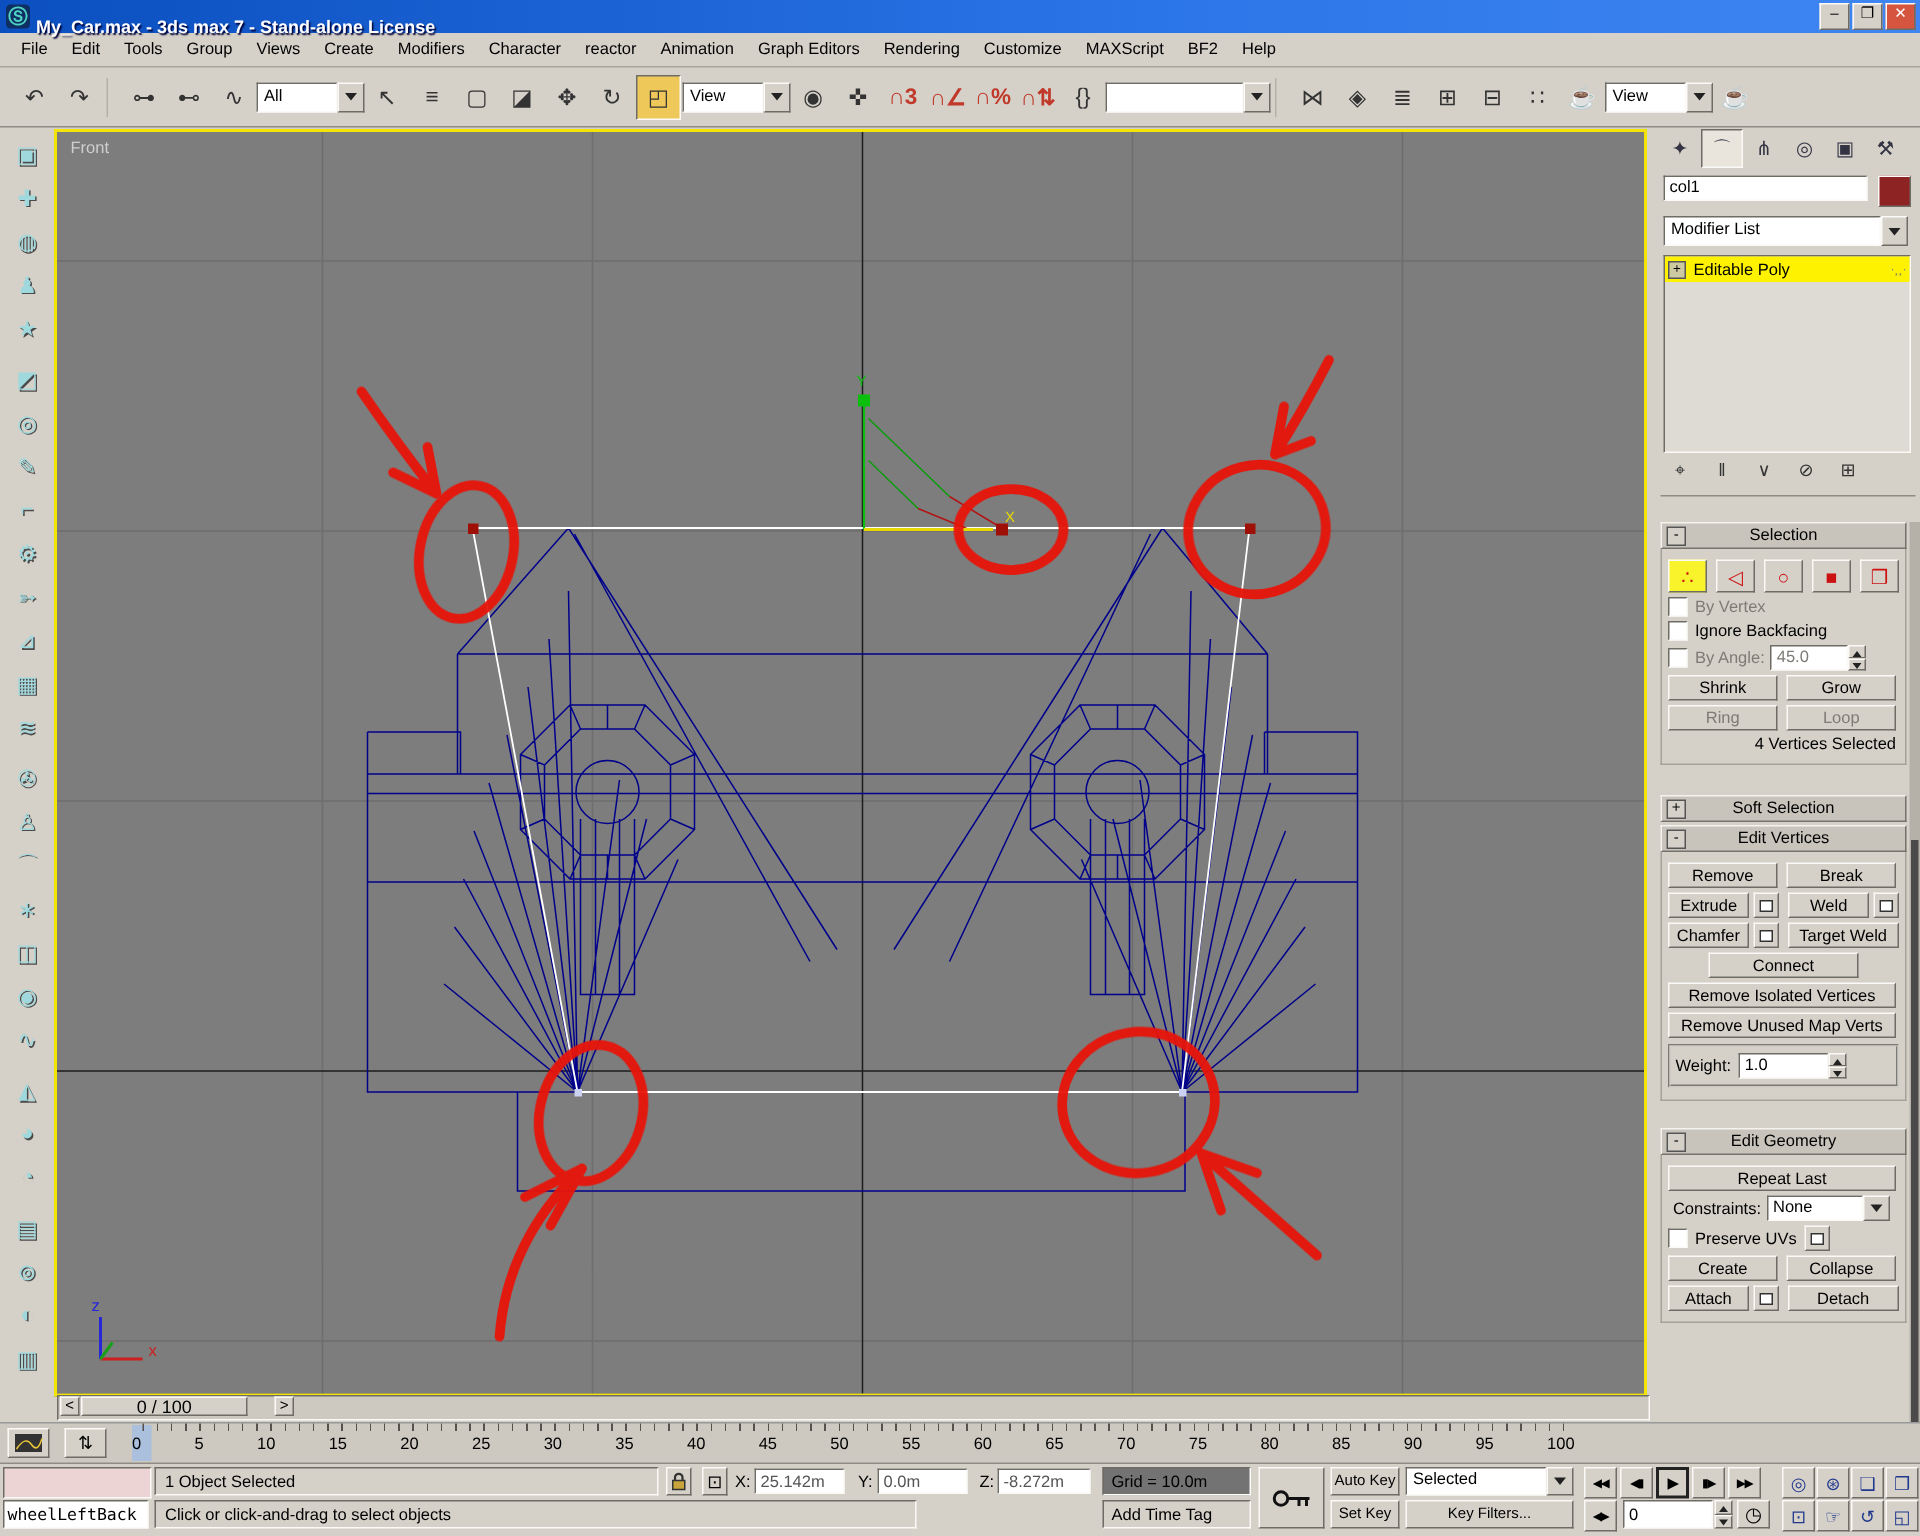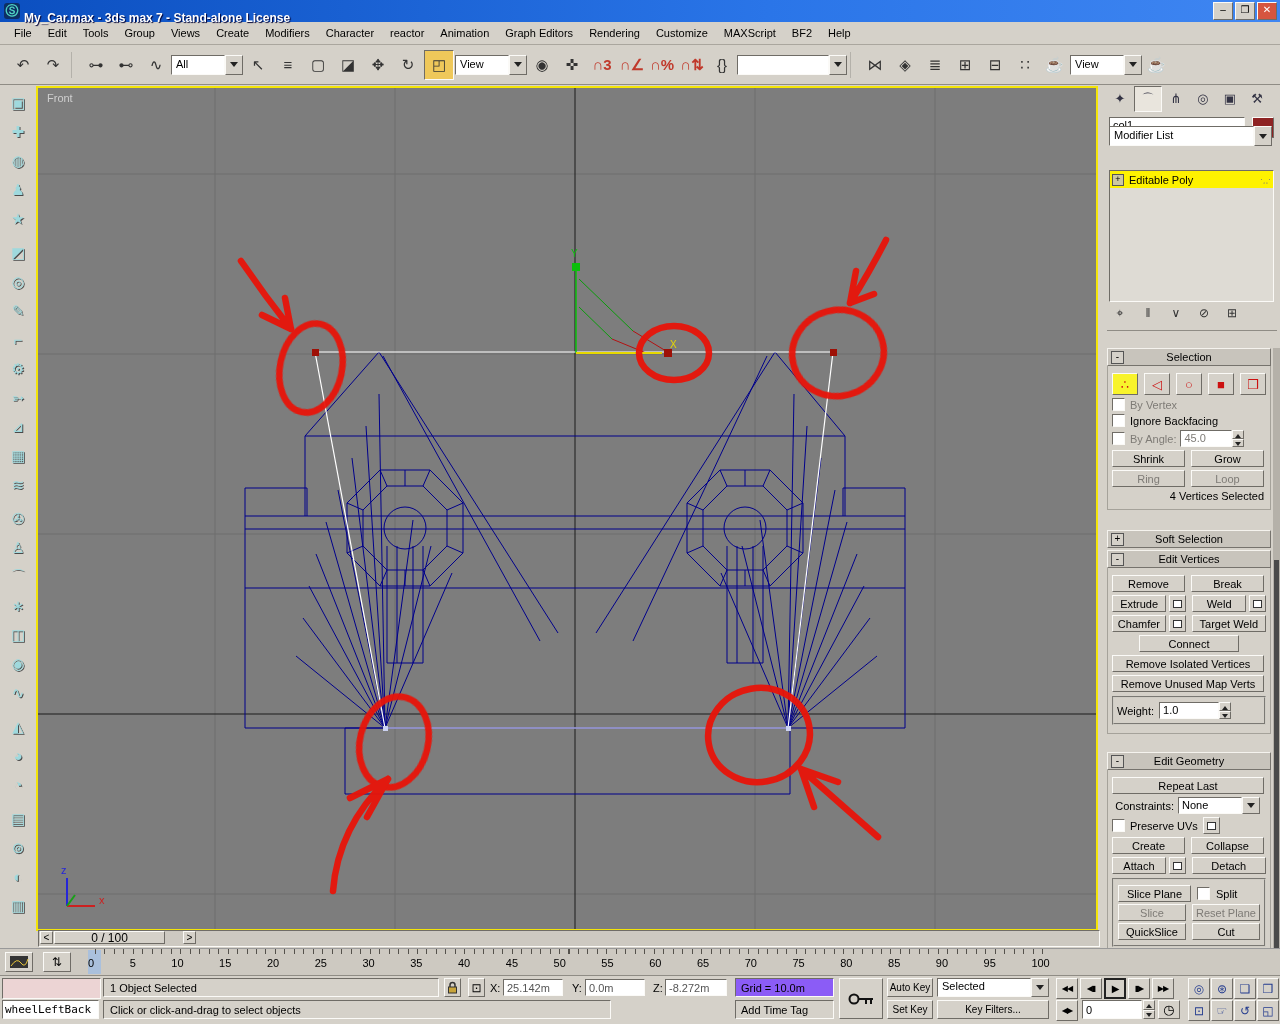--- a/index.html
+++ b/index.html
@@ -374,21 +374,21 @@
 
         <span class="ctab">▣</span>
 
         <span class="ctab">⚒</span>
 
     </div>
     <div class="abs" style="left:4px;top:31px;width:136px;height:17px">
       <span class="field" style="display:block">col1</span>
     </div>
     <div class="abs raised" style="left:147px;top:31px;width:20px;height:19px;background:#8e2323"></div>
-    <div class="abs dd" style="left:4px;top:40px;width:163px">
+    <div class="abs dd" style="left:4px;top:58px;width:163px">
       <span class="val" style="flex:1">Modifier List</span>
       <span class="arr"></span>
     </div>
     <div class="abs sunken" style="left:4px;top:84px;width:163px;height:130px;background:#dedbd4">
       <div style="background:#fef200;height:17px;display:flex;align-items:center;padding:0 2px">
         <span style="width:10px;height:10px;border:1px solid #555;background:#cdc9a0;font-size:9px;line-height:9px;text-align:center;margin-right:5px">+</span>
         <span>Editable Poly</span>
         <span style="margin-left:auto;color:#777;font-size:8px">·¸¸·</span>
       </div>
     </div>
@@ -528,35 +528,20 @@
           </div>
         <div class="row" style="gap:6px">
           <span class="rbtn" style="width:73px">Create</span>
           <span class="rbtn" style="width:73px">Collapse</span>
           </div>
         <div class="row" style="gap:3px">
           <span class="rbtn" style="width:55px">Attach</span>
           <span class="sq"></span>
           <span class="rbtn" style="width:76px;margin-left:3px">Detach</span>
           </div>
-        <div class="groove" style="margin:4px 2px;padding:3px 2px">
-          <div class="row" style="gap:6px;margin:2px">
-            <span class="rbtn" style="width:73px">Slice Plane</span>
-            <span class="chk"></span>
-            <span>Split</span>
-            </div>
-          <div class="row" style="gap:6px;margin:2px">
-            <span class="rbtn dis" style="width:73px">Slice</span>
-            <span class="rbtn dis" style="width:73px">Reset Plane</span>
-            </div>
-          <div class="row" style="gap:6px;margin:2px">
-            <span class="rbtn" style="width:73px">QuickSlice</span>
-            <span class="rbtn" style="width:73px">Cut</span>
-            </div>
-        </div>
       </div>
     </div>
 
     <div class="abs" style="right:0;top:262px;width:7px;height:627px;background:#b5b1a9">
       <div style="position:absolute;top:212px;left:1px;width:5px;height:400px;background:#4a4a4a"></div>
     </div>
   </div>
 
   <div class="tslider">
     <div class="abs sunken" style="left:38px;top:1px;width:1060px;height:15px;background:#cdc9c1"></div>
@@ -611,21 +596,21 @@
           <rect x="1.5" y="6" width="8" height="6" fill="#c8a43a" stroke="#333"></rect>
         </svg>
     </span>
     <span class="abs sbtn" style="left:468px;top:2px;width:17px;height:19px;font-size:12px">⊡</span>
     <span class="abs" style="left:490px;top:6px">X:</span>
     <span class="abs statfield" style="left:503px;top:3px;width:60px;height:17px">25.142m</span>
     <span class="abs" style="left:572px;top:6px">Y:</span>
     <span class="abs statfield" style="left:585px;top:3px;width:60px;height:17px">0.0m</span>
     <span class="abs" style="left:653px;top:6px">Z:</span>
     <span class="abs statfield" style="left:665px;top:3px;width:62px;height:17px">-8.272m</span>
-    <div class="abs sunken" style="left:735px;top:2px;width:99px;height:19px;background:#8b5cf6;display:flex;align-items:center;padding:0 5px;box-sizing:border-box">Grid = 10.0m</div>
+    <div class="abs sunken" style="left:735px;top:2px;width:99px;height:19px;background:#737373;display:flex;align-items:center;padding:0 5px;box-sizing:border-box">Grid = 10.0m</div>
     <div class="abs sunken" style="left:735px;top:24px;width:99px;height:19px;background:#d5d1c9;display:flex;align-items:center;padding:0 5px;box-sizing:border-box">Add Time Tag</div>
     <span class="abs sbtn" style="left:839px;top:2px;width:44px;height:41px">
       <svg width="28" height="16">
           <circle cx="7" cy="8" r="4.5" stroke="#111" fill="none" stroke-width="2"></circle>
           <path d="M11,8 H26 M19,8 V13 M24,8 V13" stroke="#111" stroke-width="2" fill="none"></path>
         </svg>
     </span>
     <span class="abs sbtn" style="left:887px;top:2px;width:46px;height:19px">Auto Key</span>
     <span class="abs sbtn" style="left:887px;top:24px;width:46px;height:19px">Set Key</span>
     <span class="abs dd" style="left:937px;top:2px;width:112px;height:19px">

